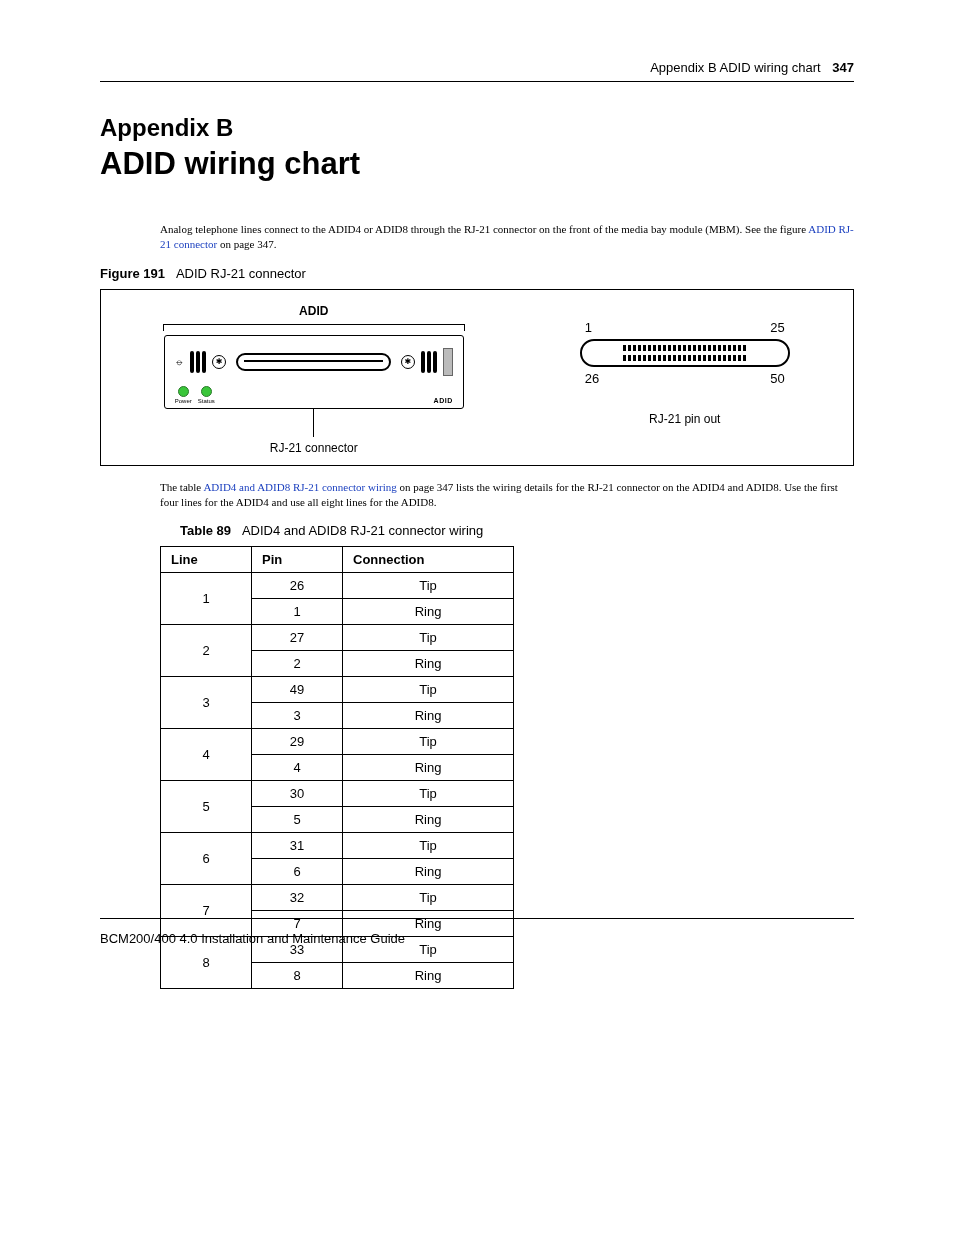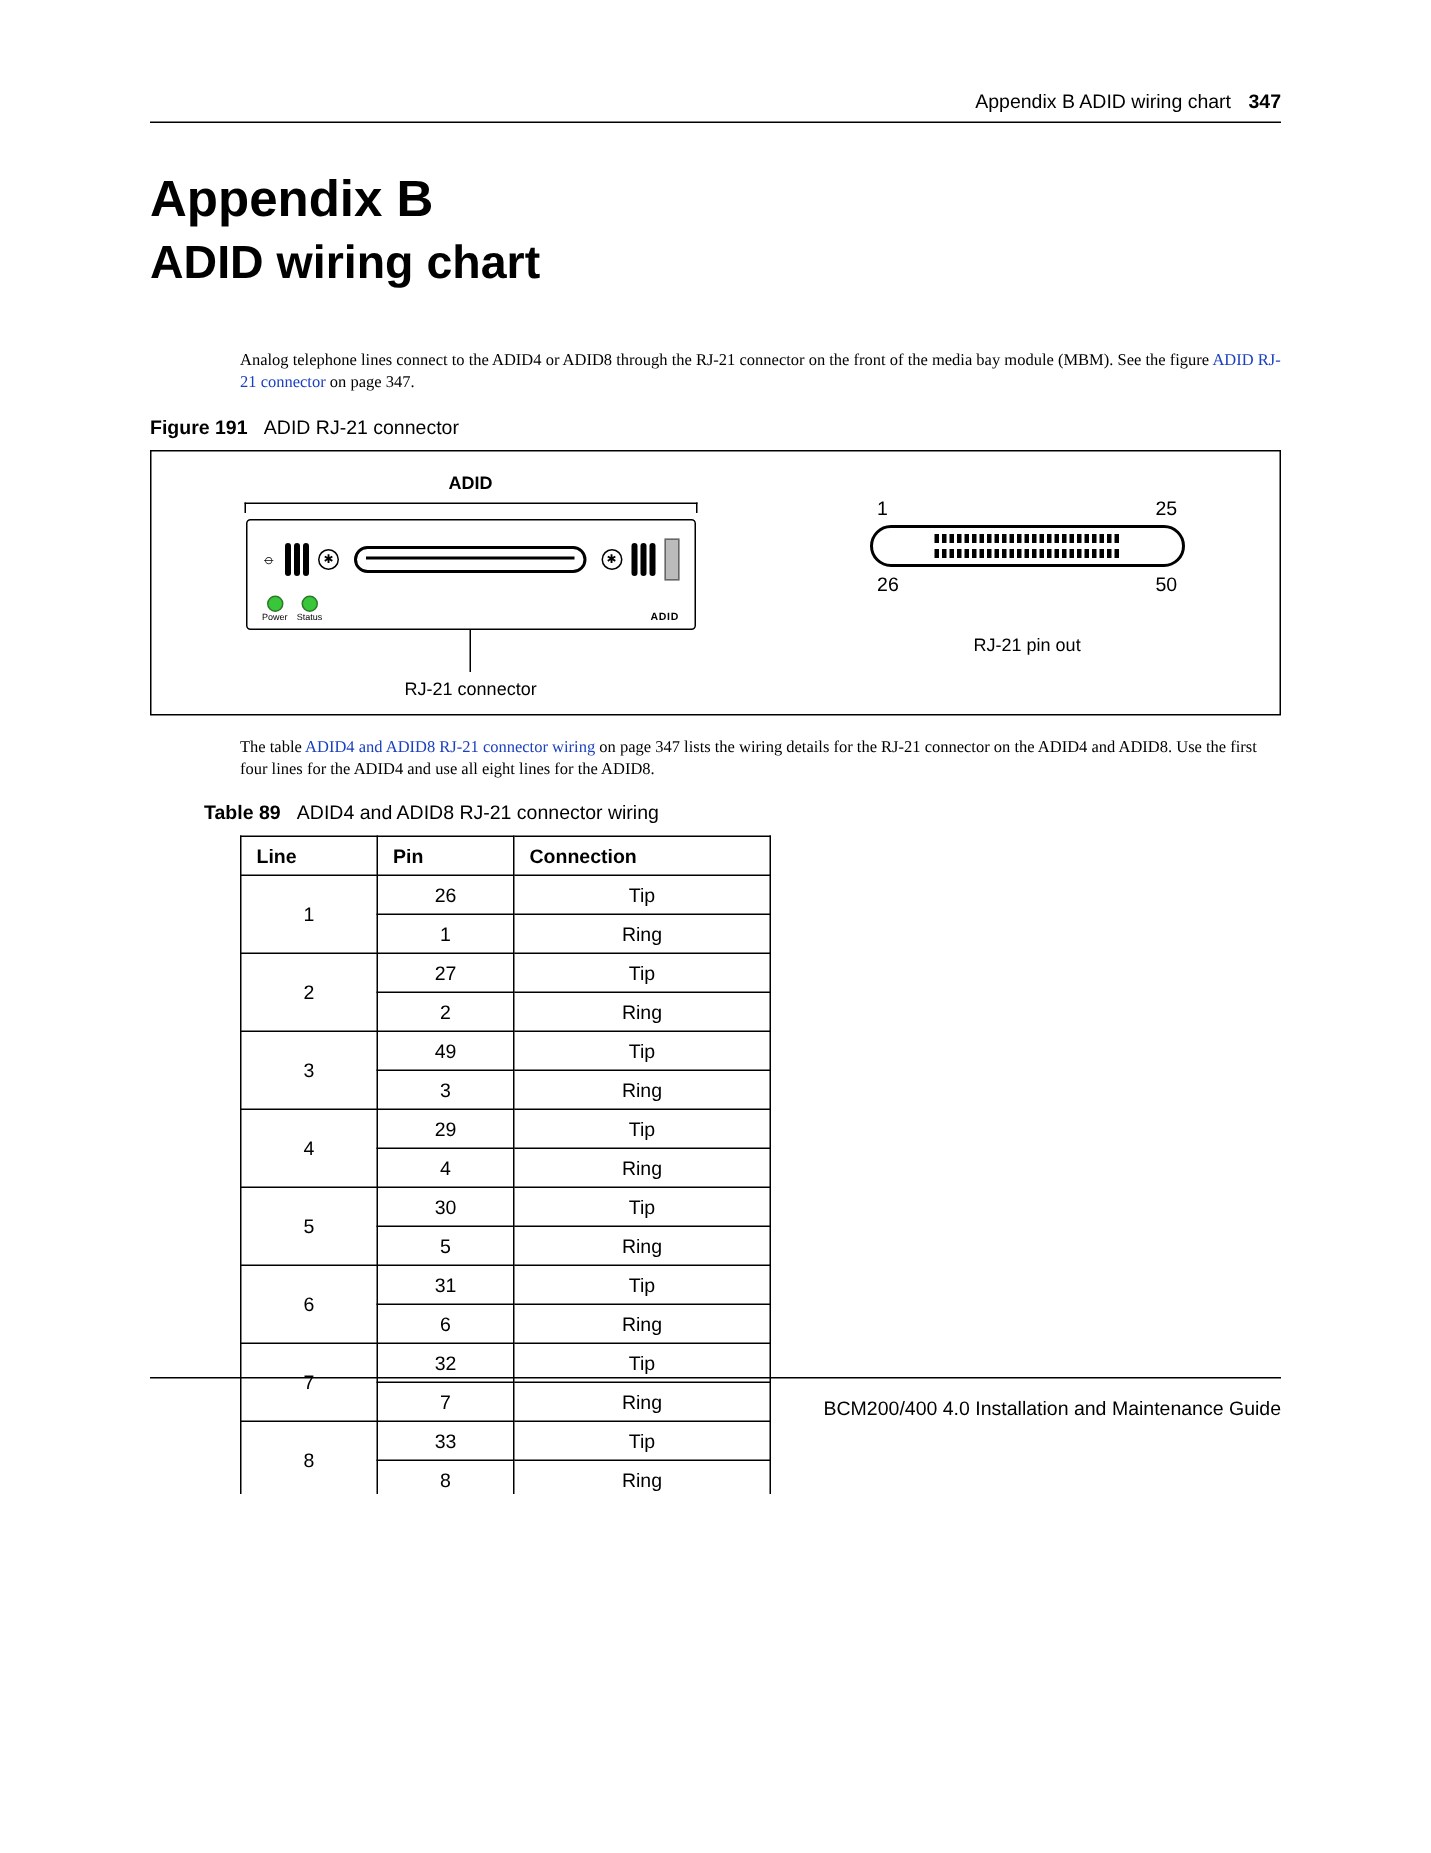--- a/index.html
+++ b/index.html
@@ -26,21 +26,21 @@
     border-bottom: 1px solid #000;
     margin-bottom: 20px;
   }
   .running-header .pageno {
     font-weight: bold;
     margin-left: 8px;
   }
   h1.title {
     font-family: Arial, Helvetica, sans-serif;
     font-weight: bold;
-    font-size: 34px;
+    font-size: 24px;
     margin: 32px 0 0 0;
   }
   h2.subtitle {
     font-family: Arial, Helvetica, sans-serif;
     font-weight: bold;
     font-size: 31px;
     margin: 4px 0 40px 0;
   }
   .body-block {
     margin-left: 60px;
@@ -218,21 +218,20 @@
 
   .footer {
     position: absolute;
     bottom: 50px;
     left: 100px;
     right: 100px;
     border-top: 1px solid #000;
     padding-top: 12px;
     font-family: Arial, Helvetica, sans-serif;
     font-size: 13px;
-    text-align: right;
   }
 </style>
 </head>
 <body>
 
 <div class="page">
 
   <div class="running-header">
     <span>Appendix B  ADID wiring chart</span>
     <span class="pageno">347</span>
@@ -361,21 +360,21 @@
       <div class="fig-caption-under" style="margin-top:26px;">RJ-21 pin out</div>
     </div>
   </div>
 
   <div class="body-block">
     <p class="body">
       <span>The table </span><span class="link">ADID4 and ADID8 RJ-21 connector wiring</span><span> on page 347 lists the wiring details for the RJ-21 connector on the ADID4 and ADID8. Use the first four lines for the ADID4 and use all eight lines for the ADID8.</span>
     </p>
   </div>
 
-  <div class="tblcap" style="margin-left:36px;">
+  <div class="tblcap" style="margin-left:80px;">
     <b>Table 89</b>&nbsp;&nbsp;&nbsp;<span>ADID4 and ADID8 RJ-21 connector wiring</span>
   </div>
 
   <table class="wiring">
     <thead>
       <tr>
         <th class="line-col">Line</th>
         <th class="pin-col">Pin</th>
         <th class="conn-col">Connection</th>
       </tr>

